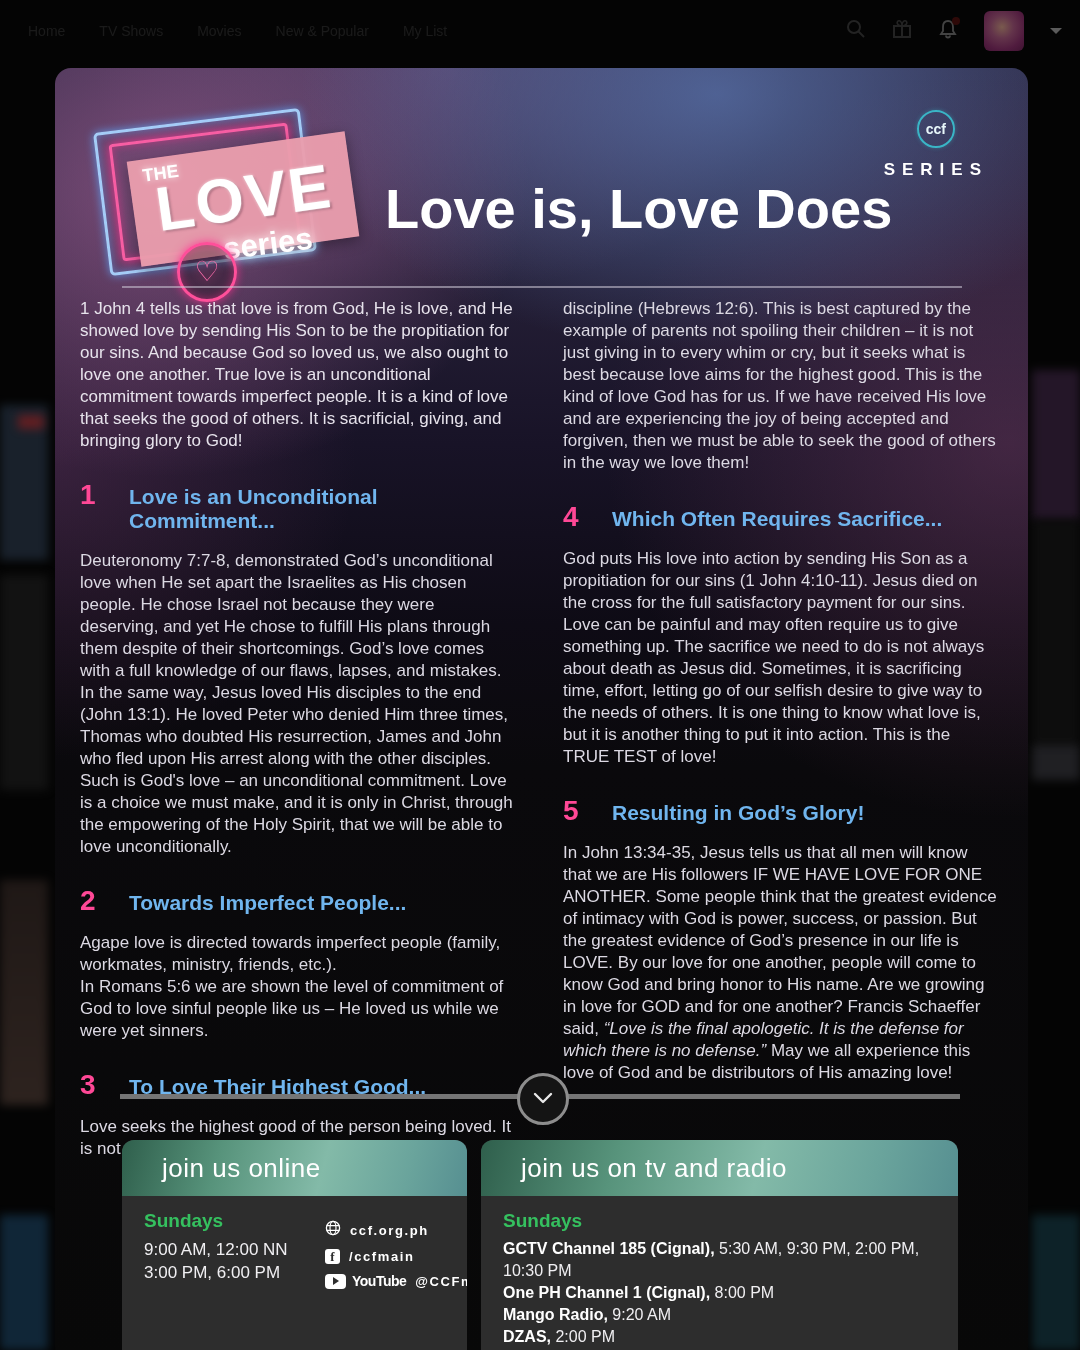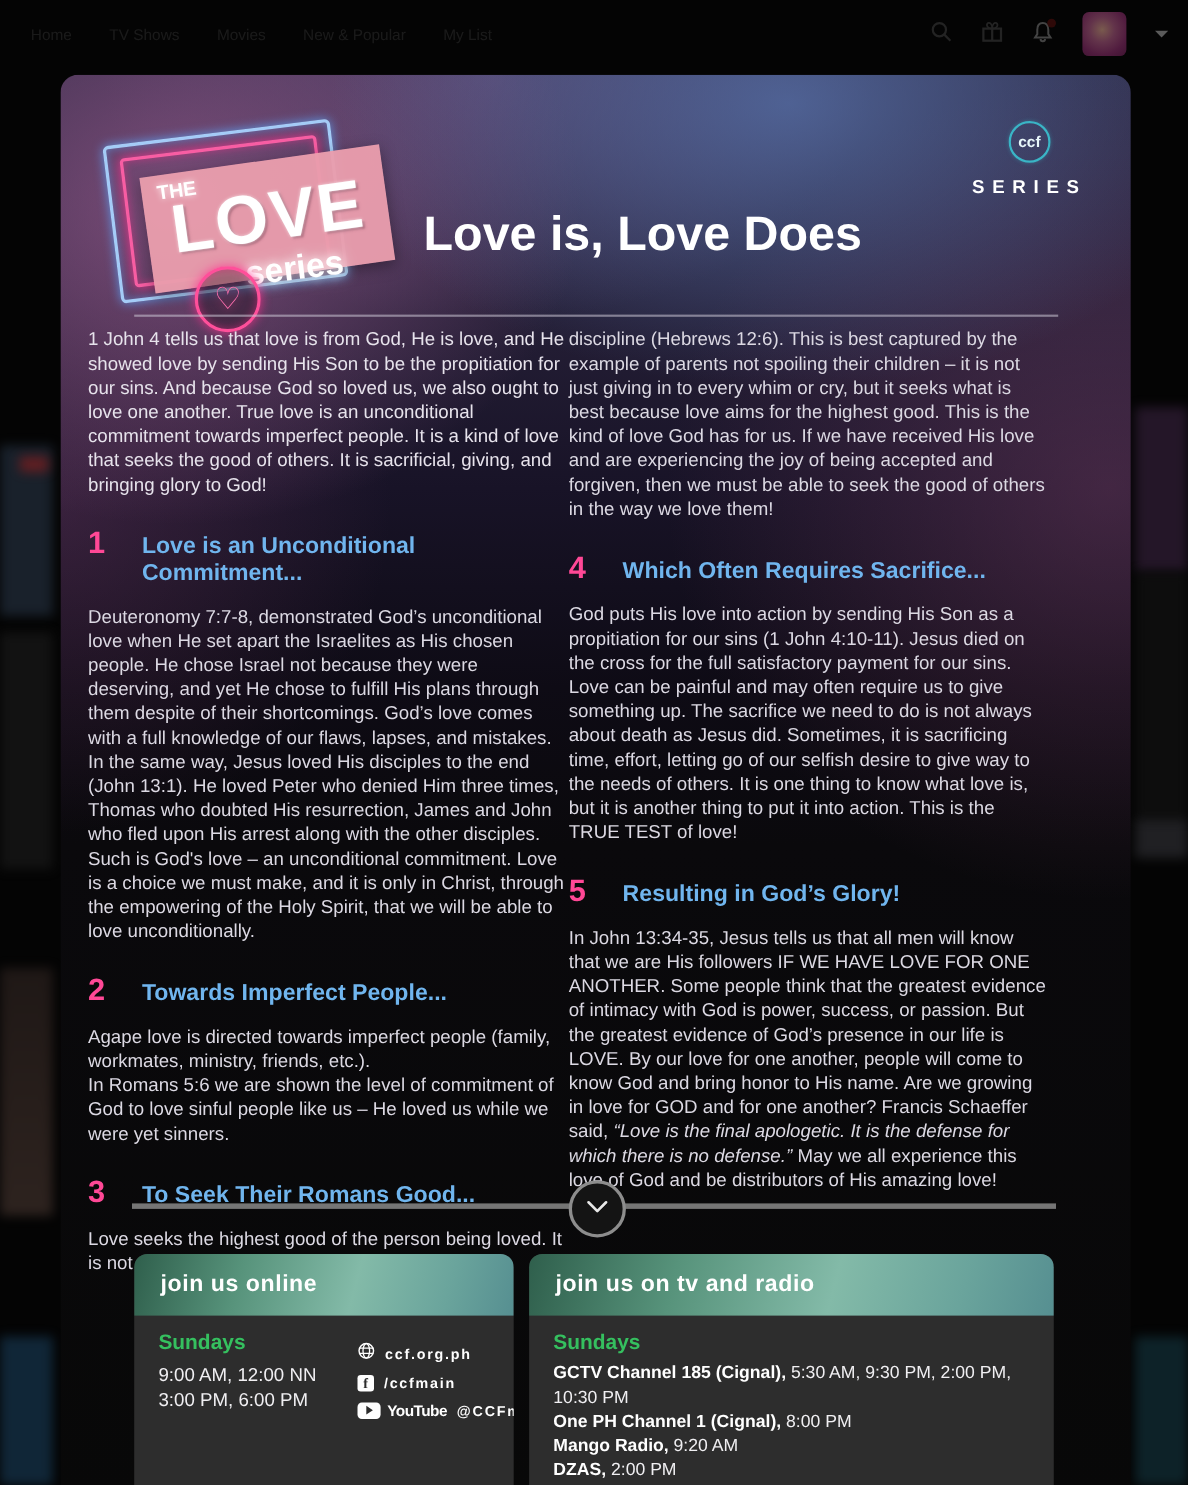--- a/index.html
+++ b/index.html
@@ -45,47 +45,47 @@
     text-shadow:0 0 6px rgba(255,255,255,0.9);}
   .love-txt{position:absolute;left:6px;top:16px;width:210px;text-align:center;font-size:62px;font-weight:800;
     letter-spacing:2px;color:#fff;text-shadow:0 0 3px rgba(255,255,255,0.7),2px 2px 2px rgba(120,60,80,0.5);}
   .series-txt{position:absolute;left:150px;top:130px;font-size:31px;font-weight:bold;color:#fff;
     transform:rotate(-7deg);text-shadow:0 0 9px rgba(255,255,255,0.95),0 0 18px rgba(255,255,255,0.55);}
   .heart-badge{position:absolute;left:104px;top:146px;width:54px;height:54px;border-radius:50%;
     border:3px solid #ff4f9a;box-shadow:0 0 10px rgba(255,47,143,0.85), inset 0 0 8px rgba(255,47,143,0.5);
     display:flex;align-items:center;justify-content:center;background:rgba(25,8,20,0.35);}
   .heart-glyph{font-size:28px;color:#ff6fae;text-shadow:0 0 8px rgba(255,79,154,0.95);line-height:1;}
   
-  .page-title{position:absolute;left:330px;top:120px;font-size:44px;font-weight:800;color:#ffffff;letter-spacing:0px;}
+  .page-title{position:absolute;left:330px;top:108px;font-size:56px;font-weight:800;color:#ffffff;letter-spacing:0px;}
   .brand{position:absolute;right:40px;top:42px;display:flex;align-items:center;gap:12px;flex-direction:column;}
   .brand-circle{width:34px;height:34px;border-radius:50%;border:2px solid #3ab5c6;display:flex;align-items:center;
     justify-content:center;font-size:14px;font-weight:bold;color:#e8f7fa;box-shadow:0 0 4px rgba(58,181,198,0.4);}
   .brand-text{font-size:17px;font-weight:600;color:#ffffff;letter-spacing:7px;}
   .header-divider{position:absolute;left:67px;top:218px;width:840px;height:2px;background:rgba(205,200,215,0.55);}
   
-  .article{position:absolute;left:25px;top:230px;width:923px;display:flex;}
+  .article{position:absolute;left:25px;top:230px;width:923px;display:flex;gap:46px;}
   .col{width:437px;}
   .body-txt{font-size:17px;line-height:22px;color:#dcd9e3;margin:0;white-space:pre-line;}
   .intro{color:#e7e3ec;}
   .section{margin-top:21px;}
   .sec-head{display:flex;align-items:baseline;margin:0 0 5px 0;}
   .sec-num{color:#ff4896;font-size:28px;font-weight:800;width:37px;flex-shrink:0;line-height:24px;}
   .sec-title{color:#70b5ee;font-size:21px;font-weight:bold;margin:12px;line-height:24px;}
   .quote-italic{font-style:italic;}
   
   .scroll-divider{position:absolute;left:65px;top:1026px;width:840px;height:5px;background:#757575;}
   .scroll-btn{position:absolute;left:462px;top:1005px;width:46px;height:46px;border-radius:50%;
     border:3px solid #8d8d8d;background:#141414;display:flex;align-items:center;justify-content:center;cursor:pointer;}
   
   .info-card{position:absolute;top:1072px;border-radius:12px;overflow:hidden;background:#2d2d2d;height:230px;}
   .card-online{left:67px;width:345px;}
   .card-tv{left:426px;width:477px;}
   .card-header{height:56px;display:flex;align-items:center;padding-left:24px;
     background:linear-gradient(105deg,#2f5f4c 0%,#57937b 28%,#83baa8 58%,#6aa49c 82%,#568f91 100%);}
-  .card-header-title{font-size:21px;font-weight:bold;color:#ffffff;letter-spacing:0.5px;}
+  .card-header-title{font-size:26px;font-weight:normal;color:#ffffff;letter-spacing:0.5px;margin-left:16px;}
   .card-body{padding:14px 22px 0 22px;position:relative;}
   .day-label{color:#35c05f;font-size:19px;font-weight:bold;margin:0;}
   .times{margin:6px 0 0 0;font-size:17px;line-height:23px;color:#f0eff2;white-space:pre-line;}
   .links{position:absolute;left:171px;top:24px;display:flex;flex-direction:column;gap:9px;margin-left:32px;}
   .link-row{display:flex;align-items:center;gap:9px;}
   .link-label{font-size:13px;font-weight:bold;color:#ffffff;letter-spacing:1.6px;}
   .fb-box{width:15px;height:15px;background:#ffffff;border-radius:3px;display:flex;align-items:flex-end;justify-content:center;overflow:hidden;}
   .fb-f{font-size:13px;font-weight:bold;color:#2d2d2d;line-height:14px;font-family:"Liberation Serif",serif;}
   .yt-box{width:21px;height:15px;background:#ffffff;border-radius:4px;display:flex;align-items:center;justify-content:center;}
   .yt-tri{width:0;height:0;border-left:6px solid #2d2d2d;border-top:4px solid transparent;border-bottom:4px solid transparent;margin-left:1px;}
@@ -180,21 +180,21 @@
           <span class="sec-num">2</span>
           <h3 class="sec-title">Towards Imperfect People...</h3>
         </div>
         <p class="body-txt">Agape love is directed towards imperfect people (family, workmates, ministry, friends, etc.).
 In Romans 5:6 we are shown the level of commitment of God to love sinful people like us – He loved us while we were yet sinners.</p>
       </div>
 
       <div class="section">
         <div class="sec-head">
           <span class="sec-num">3</span>
-          <h3 class="sec-title">To Seek Their Romans Good...</h3>
+          <h3 class="sec-title">To Love Their Highest Good...</h3>
         </div>
         <p class="body-txt">Love seeks the highest good of the person being loved. It is not about sentimentalism. It includes</p>
       </div>
     </div>
 
     <div class="col">
       <p class="body-txt">discipline (Hebrews 12:6). This is best captured by the example of parents not spoiling their children – it is not just giving in to every whim or cry, but it seeks what is best because love aims for the highest good. This is the kind of love God has for us. If we have received His love and are experiencing the joy of being accepted and forgiven, then we must be able to seek the good of others in the way we love them!</p>
 
       <div class="section">
         <div class="sec-head">

